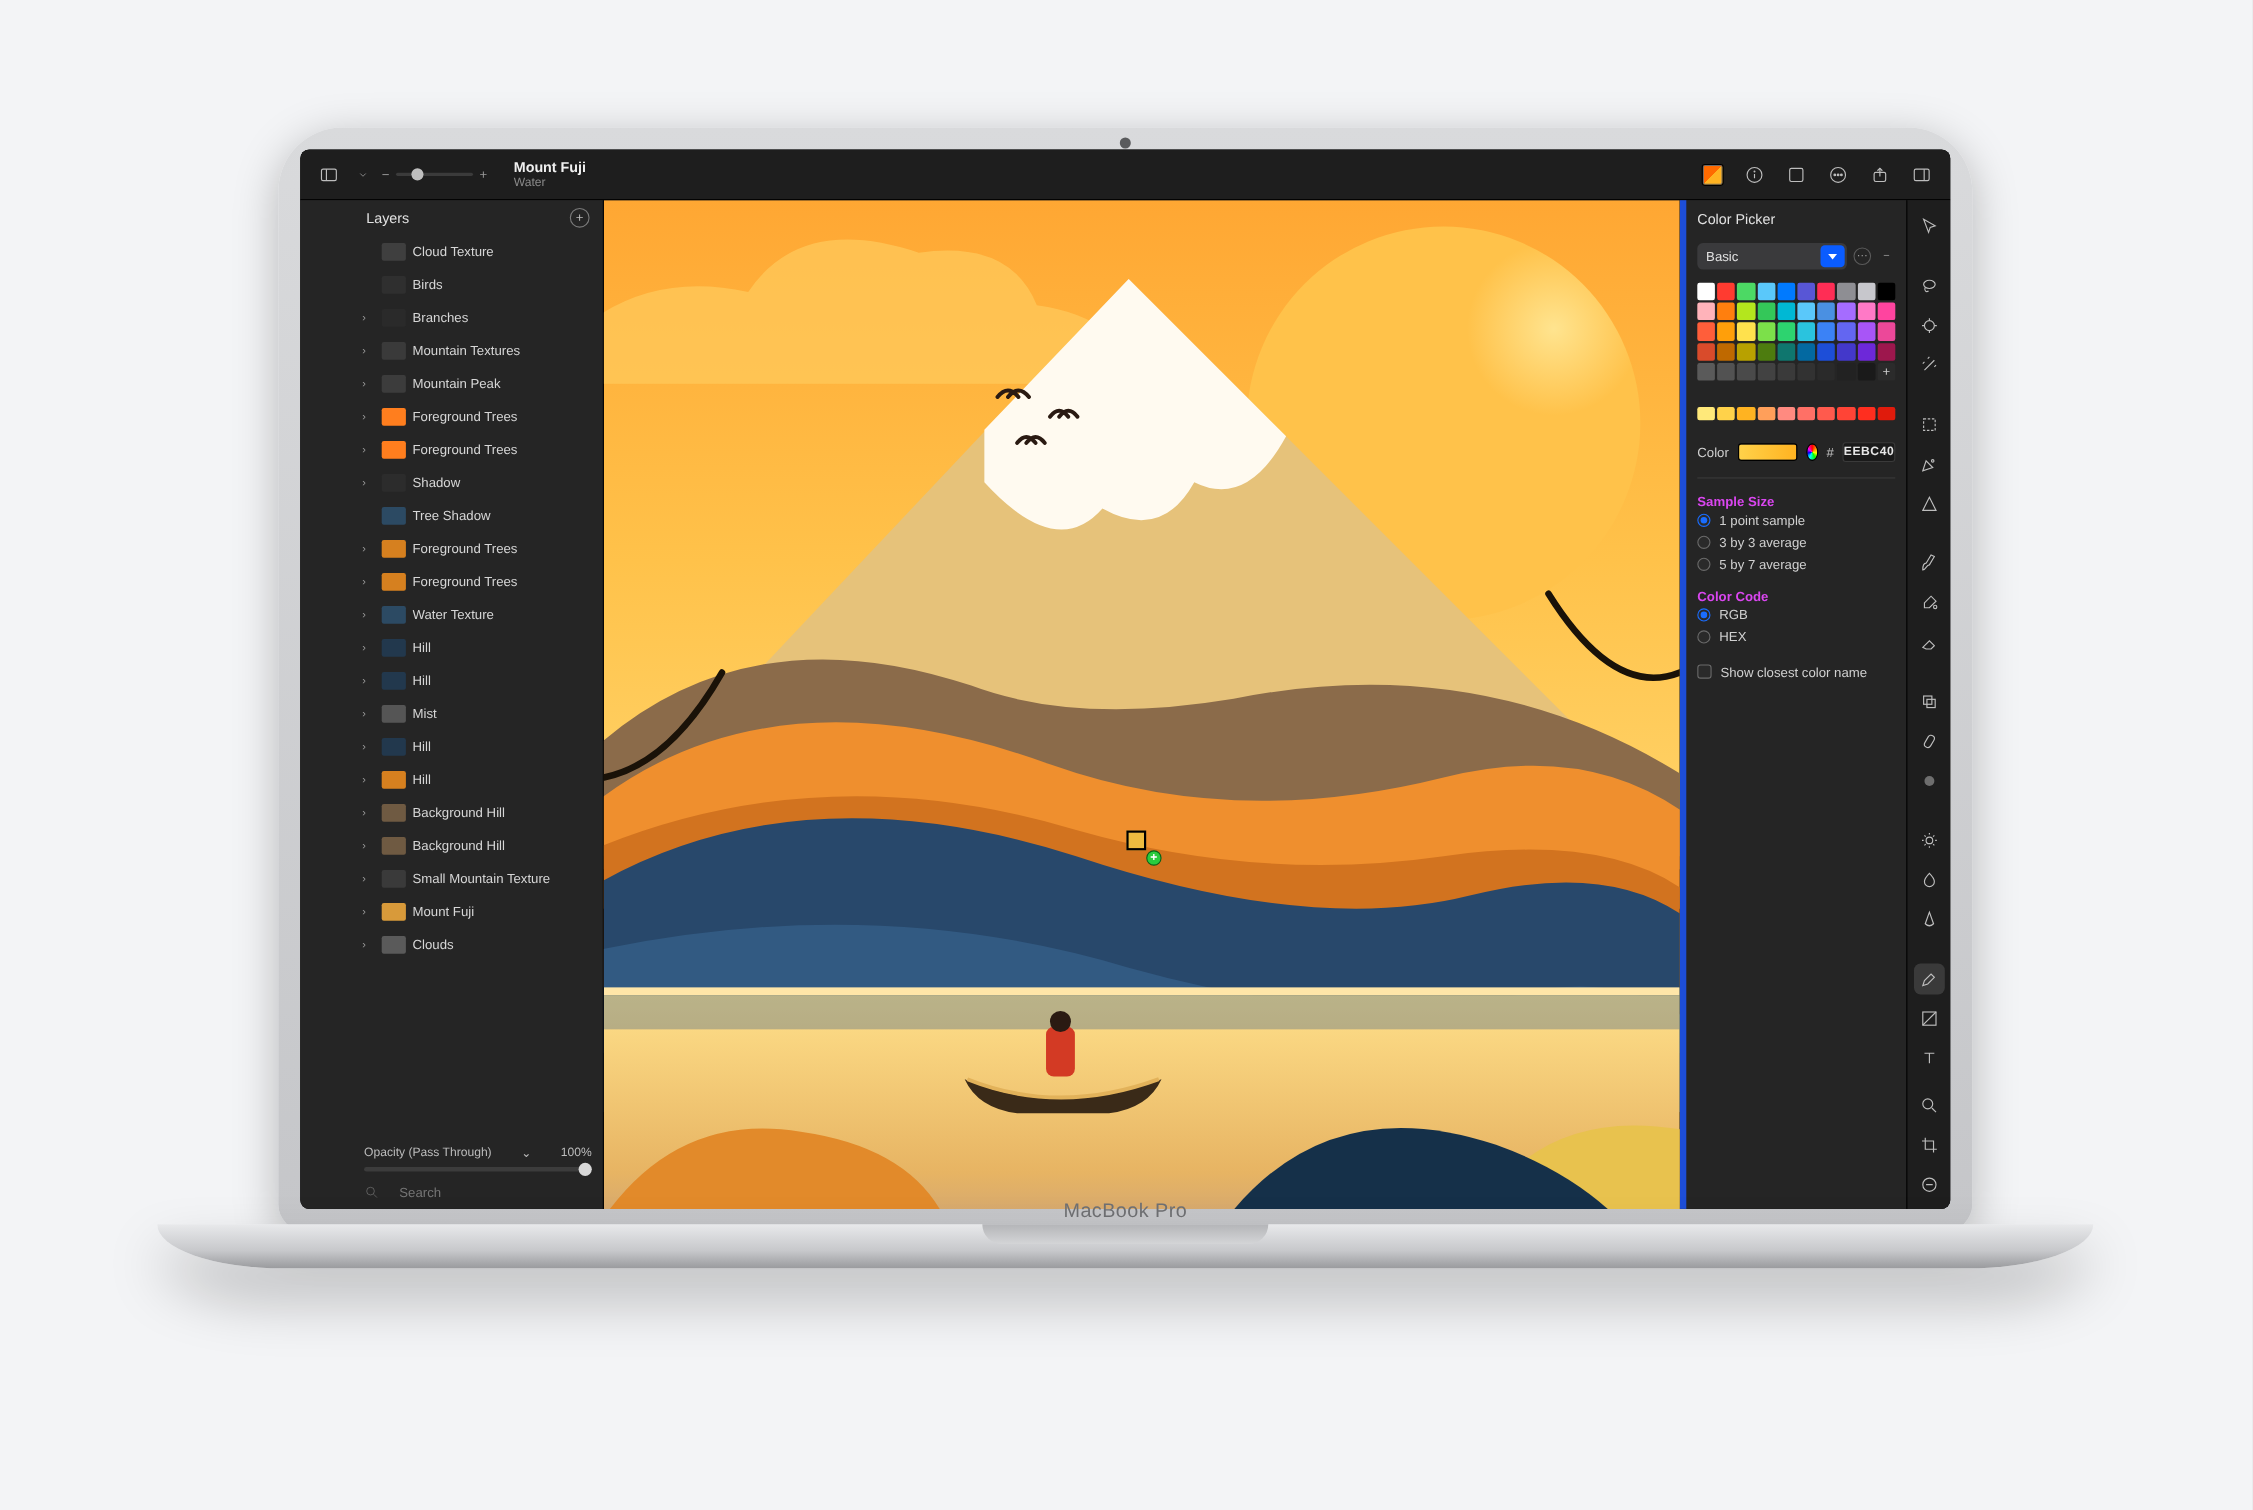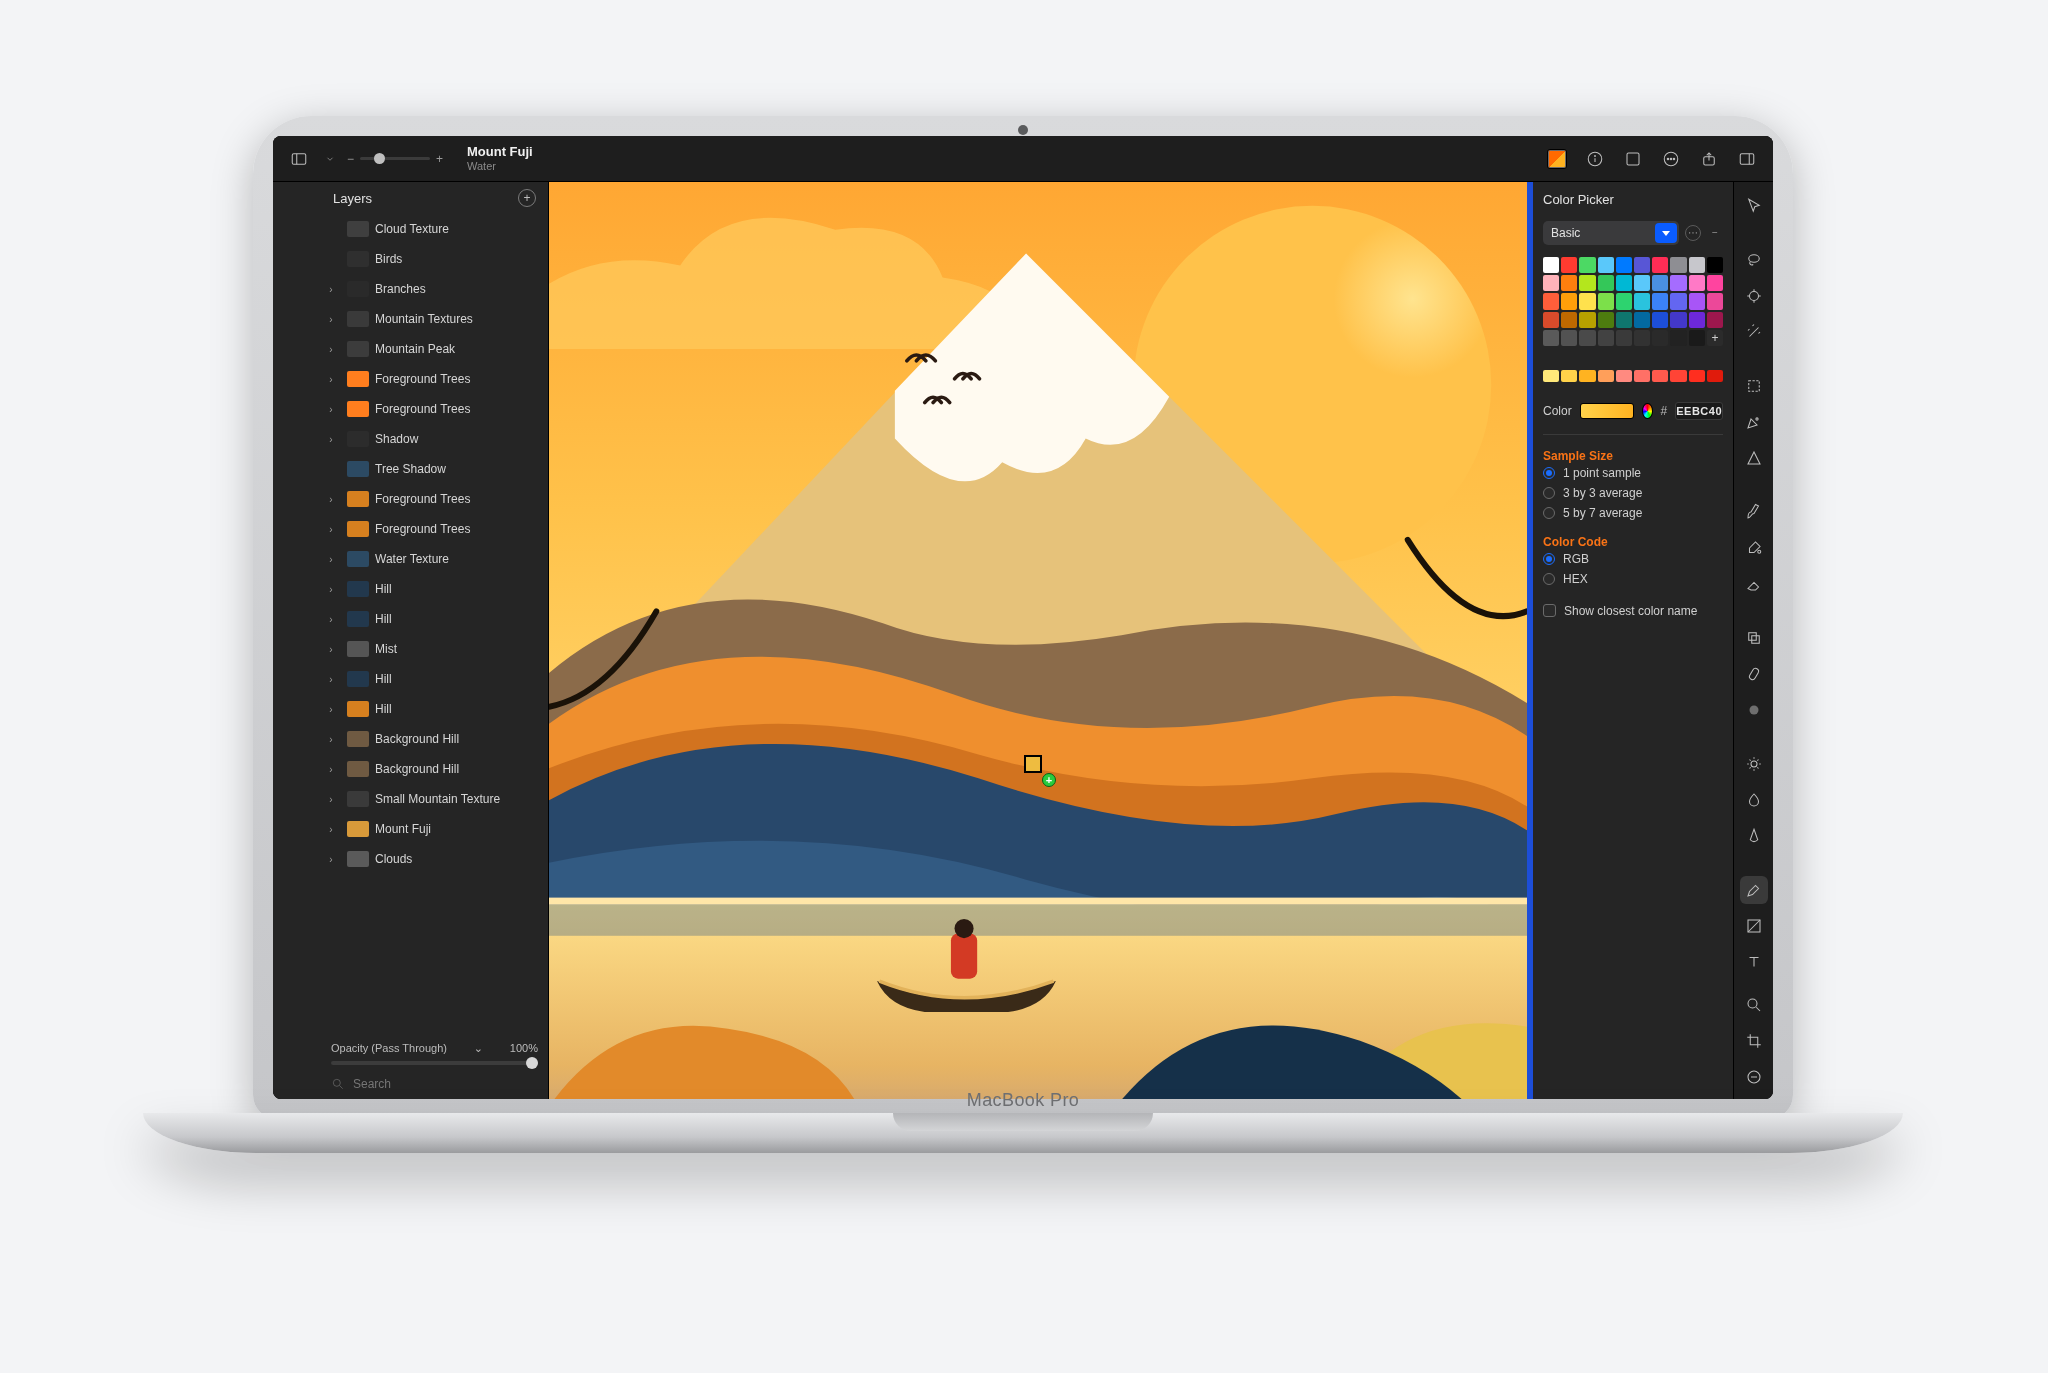--- a/index.html
+++ b/index.html
@@ -37,21 +37,21 @@
   .sb-header .plus{width:18px;height:18px;border:1px solid #7a7a7a;border-radius:50%;display:flex;align-items:center;justify-content:center;font-size:12px;color:#bdbdbd;line-height:0;}
   .layer-list{flex:1;overflow:hidden;}
   .layer-row{height:30px;display:flex;align-items:center;gap:6px;padding-right:8px;color:#d6d6d6;cursor:pointer;}
   .disclosure{width:20px;text-align:center;color:#9a9a9a;font-size:10px;}
   .thumb{width:22px;height:16px;border-radius:2px;background:#3a3a3a;flex-shrink:0;}
   .layer-name{flex:1;white-space:nowrap;overflow:hidden;text-overflow:ellipsis;}
   .opacity-bar{padding:8px 10px 4px;}
   .op-head{display:flex;justify-content:space-between;font-size:11px;color:#bcbcbc;margin-bottom:6px;}
   .op-track{height:4px;background:#3c3c3c;border-radius:2px;position:relative;}
   .op-thumb{position:absolute;right:0;top:-4px;width:12px;height:12px;border-radius:50%;background:#d8d8d8;}
-  .search{display:flex;align-items:center;gap:6px;height:30px;padding:0 10px;color:#7a7a7a;}
+  .search{display:flex;align-items:center;gap:16px;height:30px;padding:0 10px;color:#7a7a7a;}
   .search svg{width:14px;height:14px;stroke:#7a7a7a;fill:none;}
   .search input{flex:1;background:transparent;border:0;outline:0;color:#cfcfcf;font-size:12px;}
 
   
   .canvas-wrap{flex:1;background:#151515;display:flex;align-items:flex-start;justify-content:center;position:relative;}
   .canvas-wrap svg.art{width:100%;height:100%;display:block;}
   .eyedrop-cursor{position:absolute;left:50%;top:64%;width:28px;height:28px;transform:translate(-50%,-50%);}
   .eyedrop-cursor .swatch{width:18px;height:18px;border:2px solid #000;background:#eebc40;display:inline-block;}
   .eyedrop-cursor .plus{position:absolute;right:-4px;bottom:-4px;width:14px;height:14px;border-radius:50%;background:#29cc3e;color:#fff;font-size:11px;font-weight:700;display:flex;align-items:center;justify-content:center;border:1px solid #0a5f18;}
 
@@ -65,21 +65,21 @@
   .mini-btn{width:16px;height:16px;display:flex;align-items:center;justify-content:center;color:#9a9a9a;border:1px solid #5a5a5a;border-radius:50%;font-size:10px;line-height:0;}
   .palette{display:grid;grid-template-columns:repeat(10,1fr);gap:2px;}
   .sw{width:100%;aspect-ratio:1/1;border-radius:2px;}
   .sw.add{background:#2b2b2b;display:flex;align-items:center;justify-content:center;color:#cfcfcf;font-size:12px;}
   .hues{display:grid;grid-template-columns:repeat(10,1fr);gap:2px;margin-top:12px;}
   .color-row{display:flex;align-items:center;gap:8px;margin-top:8px;}
   .grad-well{flex:0 0 54px;height:16px;border-radius:3px;background:linear-gradient(90deg,#ffd24a,#ffb321);border:1px solid #000;}
   .hue-circle{width:16px;height:16px;border-radius:50%;background:conic-gradient(red,orange,yellow,lime,cyan,blue,magenta,red);border:1px solid #000;}
   .hash{color:#bdbdbd;}
   .hex-field{flex:1;height:18px;background:#1a1a1a;border:1px solid #3a3a3a;border-radius:3px;color:#e6e6e6;font-size:11px;text-align:center;line-height:16px;letter-spacing:.5px;font-weight:bold;}
-  .sect-title{font-size:12px;color:#f97316;font-weight:600;}
+  .sect-title{font-size:12px;color:#d946ef;font-weight:600;}
   .radio-row{display:flex;align-items:center;gap:8px;height:20px;color:#d0d0d0;}
   .radio{width:12px;height:12px;border-radius:50%;border:1px solid #6a6a6a;background:#2a2a2a;display:inline-block;position:relative;}
   .radio.on{border-color:#1a6dff;}
   .radio.on:after{content:"";position:absolute;inset:2px;border-radius:50%;background:#1a6dff;}
   .checkbox{width:13px;height:13px;border:1px solid #6a6a6a;border-radius:3px;background:#2a2a2a;display:inline-block;}
   .insp-sep{height:1px;background:#3a3a3a;margin:2px 0;}
 
   
   .toolrail{width:40px;background:#1e1e1e;border-left:1px solid #000;display:flex;flex-direction:column;align-items:center;padding-top:10px;gap:8px;}
   .toolrail .tool{width:28px;height:28px;border-radius:6px;display:flex;align-items:center;justify-content:center;color:#bdbdbd;cursor:pointer;}

